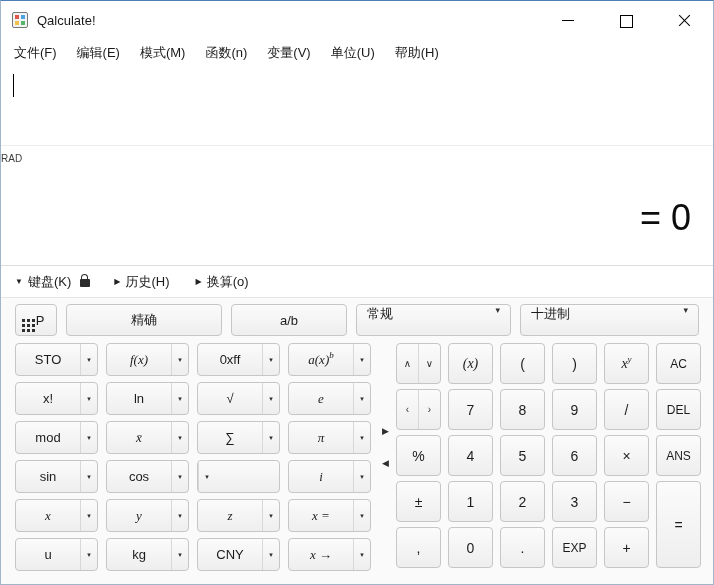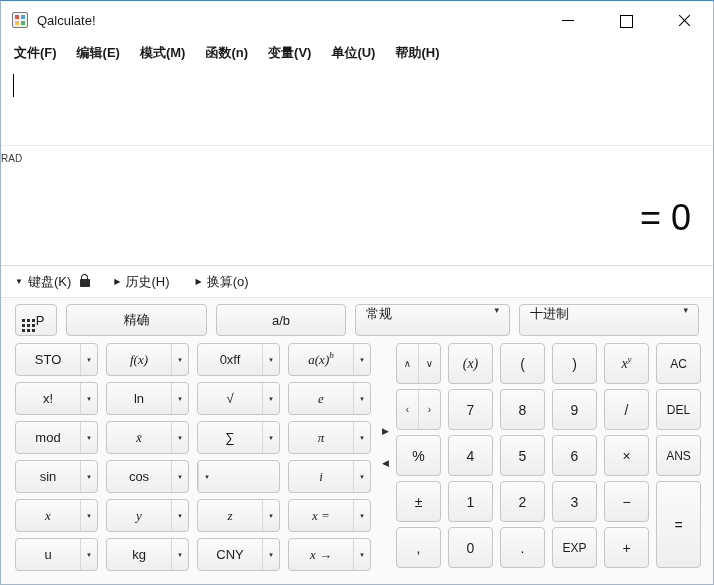--- a/index.html
+++ b/index.html
@@ -41,21 +41,21 @@
     content: ""; position: absolute; left: 23px; top: 14px; width: 11px; height: 11px; border: 1px solid #000;
   }
   .win-close::before, .win-close::after {
     content: ""; position: absolute; left: 22px; top: 19px; width: 15px; height: 1px; background: #000;
   }
   .win-close::before { transform: rotate(45deg); }
   .win-close::after  { transform: rotate(-45deg); }
   
   .menubar {
     position: absolute; top: 38px; left: 0; right: 0; height: 28px;
-    display: flex; padding-left: 3px; font-size: 13px; background: #fff; font-weight: bold;
+    display: flex; padding-left: 3px; font-size: 13px; background: #fff;
   }
   .menu-item { padding: 5px 10px; white-space: nowrap; }
   
   .input-area { position: absolute; top: 66px; left: 0; right: 0; height: 78px; background: #fff; }
   .caret { position: absolute; left: 12px; top: 7px; width: 1px; height: 23px; background: #000; }
   
   .status {
     position: absolute; top: 144px; left: 0; right: 0; height: 25px;
     border-top: 1px solid #ececec; background: #fff;
     display: flex; align-items: center; justify-content: flex-start;
@@ -96,22 +96,22 @@
     border: 1px solid #c6c6c6; border-radius: 4px;
     background: linear-gradient(#fbfbfb, #eeeeee);
     color: #1c1c1c;
   }
   .keypad-top {
     position: absolute; top: 6px; left: 14px; right: 14px; height: 32px;
     display: flex; gap: 9px;
   }
   .btn { display: flex; align-items: center; justify-content: center; font-size: 13px; }
   .btn-kbd { width: 42px; }
-  .btn-exact { width: 141px; }
-  .btn-frac { width: 130px; text-align: right; }
+  .btn-exact { width: 156px; }
+  .btn-frac { width: 116px; text-align: right; }
   .combo { display: flex; padding: 0 10px; font-size: 13px; }
   .combo-display { width: 155px; }
   .combo-base { flex: 1; }
   .combo .arrow { margin-left: auto; font-size: 9px; color: #333; }
   .grid-icon {
     width: 3px; height: 3px; background: #2e2e2e; margin-right: 11px; margin-left: -6px;
     box-shadow: 5px 0 0 #2e2e2e, 10px 0 0 #2e2e2e,
                 0 5px 0 #2e2e2e, 5px 5px 0 #2e2e2e, 10px 5px 0 #2e2e2e,
                 0 10px 0 #2e2e2e, 5px 10px 0 #2e2e2e, 10px 10px 0 #2e2e2e;
   }

